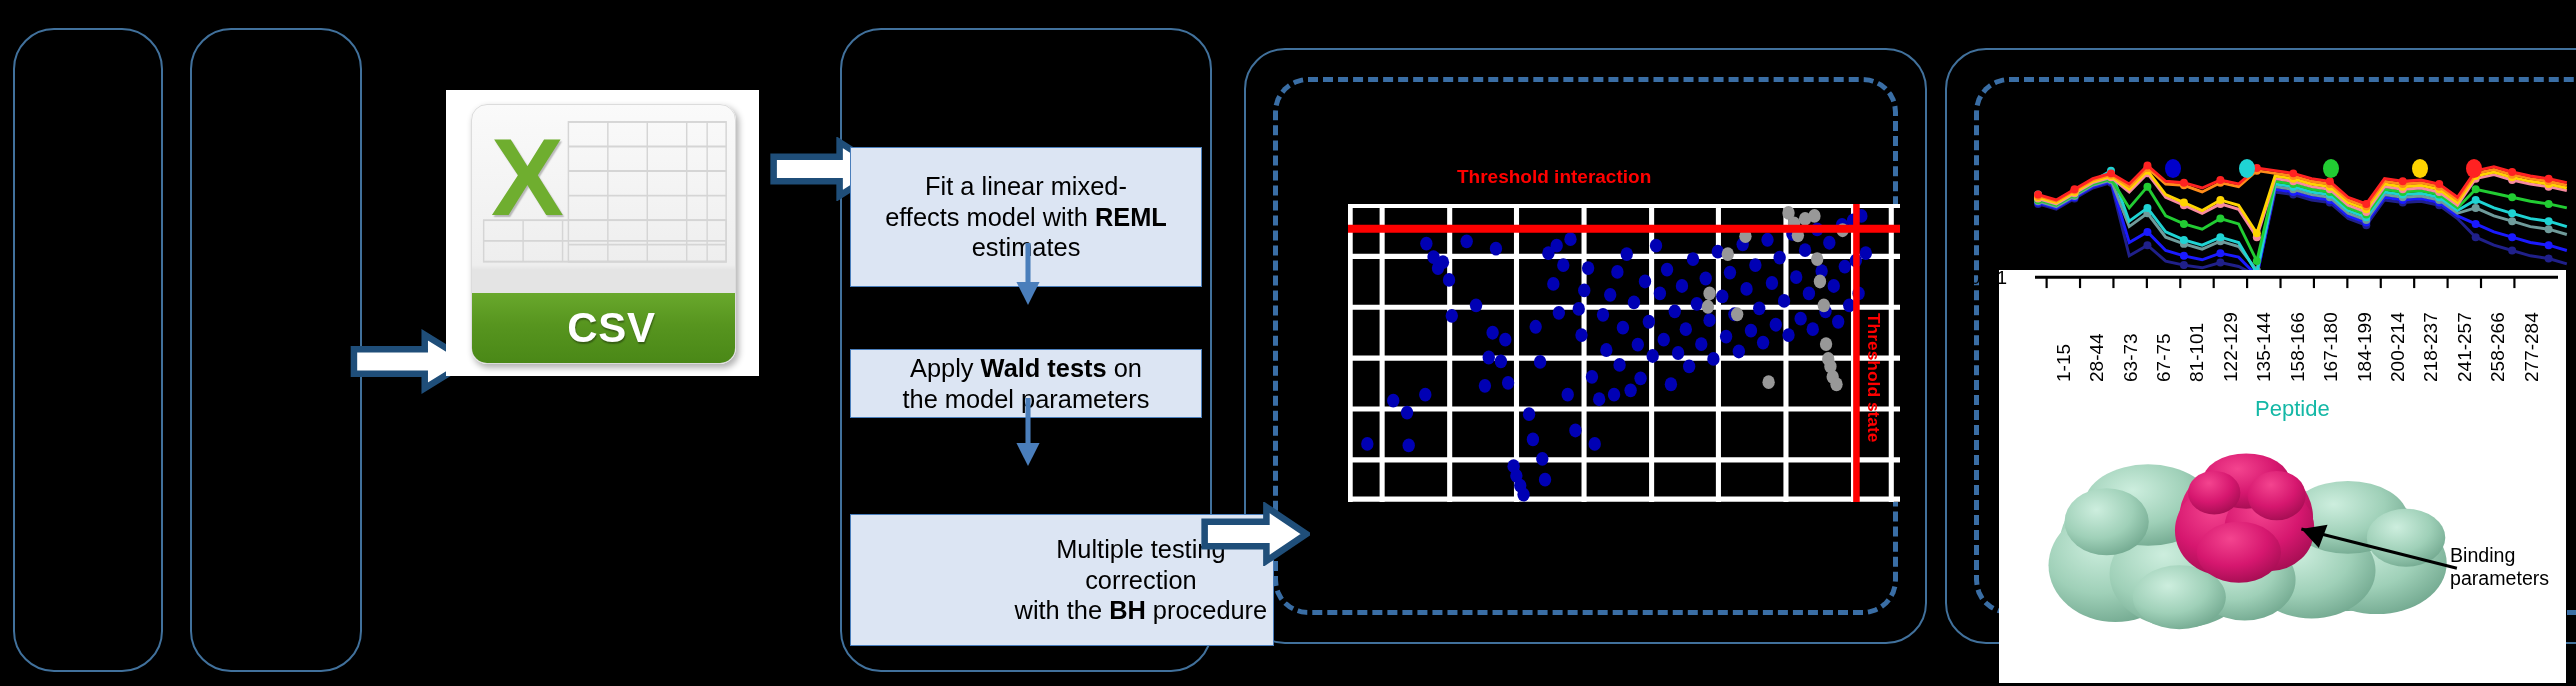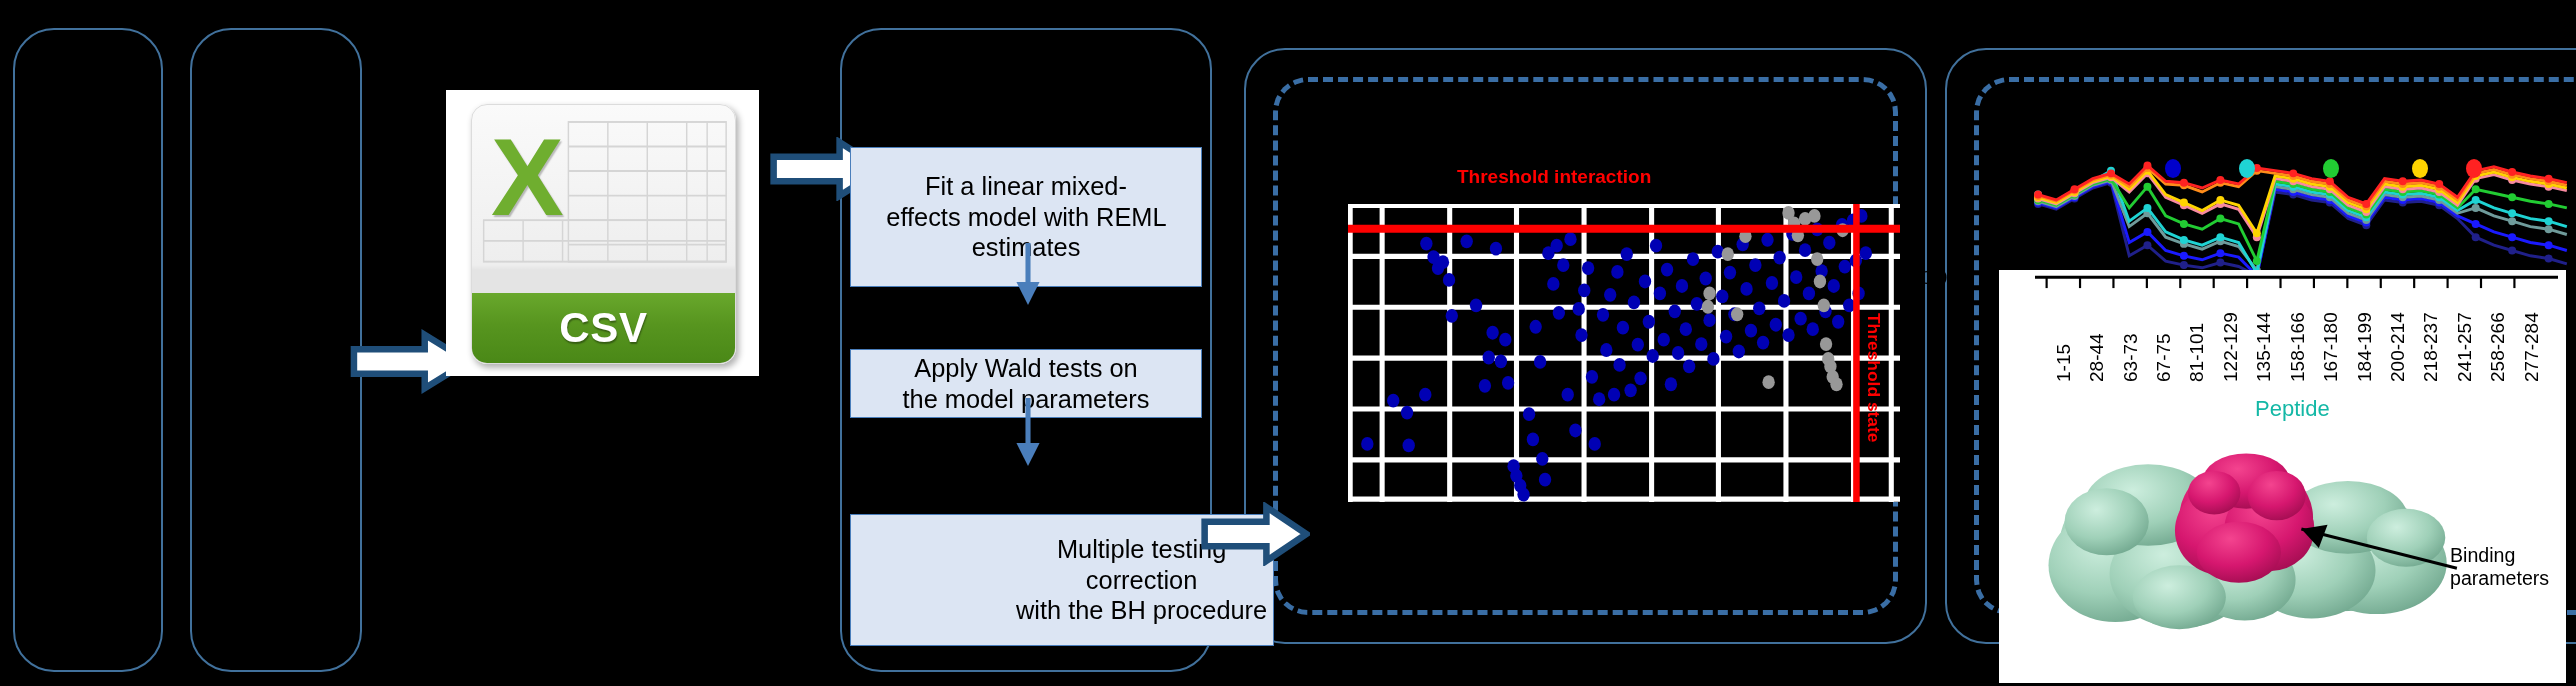--- a/index.html
+++ b/index.html
@@ -11,34 +11,34 @@
 
   
   .csv-card{position:absolute;background:#fff;box-sizing:border-box;}
   .csv-icon{position:absolute;left:8%;top:5%;width:84%;height:90%;
             border-radius:16px;overflow:hidden;
             background:linear-gradient(180deg,#fafafa 0%,#eeeeee 62%,#e4e4e4 64%);
             box-shadow:2.2px 3.6px 6.5px rgba(0,0,0,.30);border:0.7px solid #dcdcdc;}
   .csv-grid{position:absolute;left:0;top:0;width:100%;height:66%;}
   .csv-green-band{position:absolute;left:0;bottom:0;width:100%;height:27%;
      background:linear-gradient(180deg,#69a82c 0%,#57951f 45%,#4a8817 100%);
-     display:flex;align-items:center;justify-content:center;}
+     display:flex;align-items:center;justify-content:center;padding-left:8px;}
   .csv-label{color:#fff;font-weight:bold;font-size:42px;letter-spacing:0.7px;
      text-shadow:0.7px 1.5px 1.5px rgba(0,0,0,.35);font-family:"Liberation Sans",sans-serif;}
   .csv-x{position:absolute;left:4%;top:2%;width:34%;height:52%;
      color:#6fae2f;font-weight:bold;font-size:109px;line-height:.95;
      text-shadow:1.5px 2.2px 1.5px rgba(0,0,0,.25);
      display:flex;align-items:center;justify-content:center;
      font-family:"Liberation Sans",sans-serif;}
 
   
   .pbox{position:absolute;background:#dce5f3;border:1.5px solid #4a7ebb;
         box-sizing:border-box;display:flex;align-items:center;justify-content:center;
         text-align:center;color:#000;font-size:25.4px;line-height:1.22;padding:2.9px 5.8px;margin-top:44px;}
-  .pbox b{font-weight:normal;}
+  .pbox b{font-weight:bold;}
 
   
   .barrow{position:absolute;}
   .varrow{position:absolute;}
 
   
   .scatter-wrap{position:absolute;background:#000;}
   .sc-title{position:absolute;color:#ff0000;font-size:19px;font-weight:bold;
             white-space:nowrap;font-family:"Liberation Sans",sans-serif;}
   .sc-vtitle{position:absolute;color:#ff0000;font-size:17.4px;font-weight:bold;
@@ -461,21 +461,21 @@
 </div>
 
 <div class="legend-dot" style="left:2165px;top:159px;width:16px;height:19px;background:#0000cc;"></div>
 <div class="legend-dot" style="left:2239px;top:159px;width:16px;height:19px;background:#1fd3d3;"></div>
 <div class="legend-dot" style="left:2323px;top:159px;width:16px;height:19px;background:#22cc33;"></div>
 <div class="legend-dot" style="left:2412px;top:159px;width:16px;height:19px;background:#ffd400;"></div>
 <div class="legend-dot" style="left:2466px;top:159px;width:16px;height:19px;background:#ff2222;"></div>
 
 <div class="pep-axisbox" style="left:1999px;top:270px;width:567px;height:413px;"></div>
 
-<div class="pep-ytick" style="left:1921px;top:267px;">0.01</div>
+<div class="pep-ytick" style="left:1970px;top:267px;">0.01</div>
 
 <svg style="position:absolute;left:2035px;top:275px;width:523px;height:16px;" viewBox="0 0 720 22">
   <line x1="0" y1="3" x2="720" y2="3" stroke="#000" stroke-width="4"></line>
   <g stroke="#000" stroke-width="3">
     <line x1="16" y1="3" x2="16" y2="18"></line>
       <line x1="62" y1="3" x2="62" y2="18"></line>
     <line x1="108" y1="3" x2="108" y2="18"></line>
       <line x1="154" y1="3" x2="154" y2="18"></line>
     <line x1="200" y1="3" x2="200" y2="18"></line>
       <line x1="246" y1="3" x2="246" y2="18"></line>

